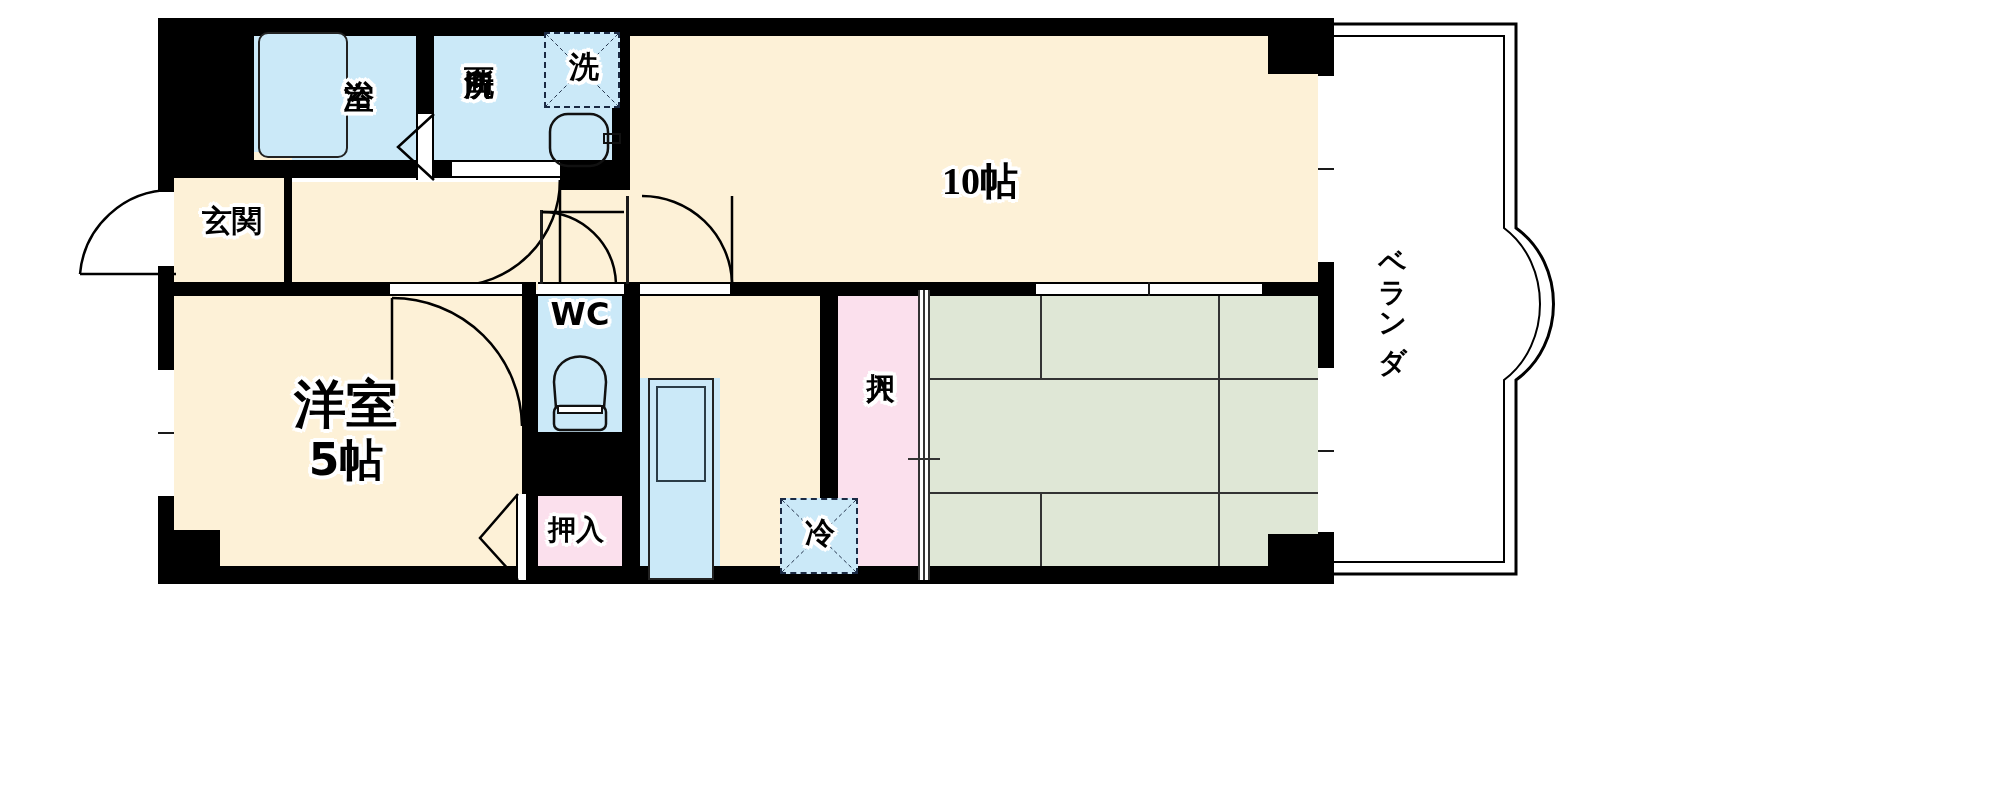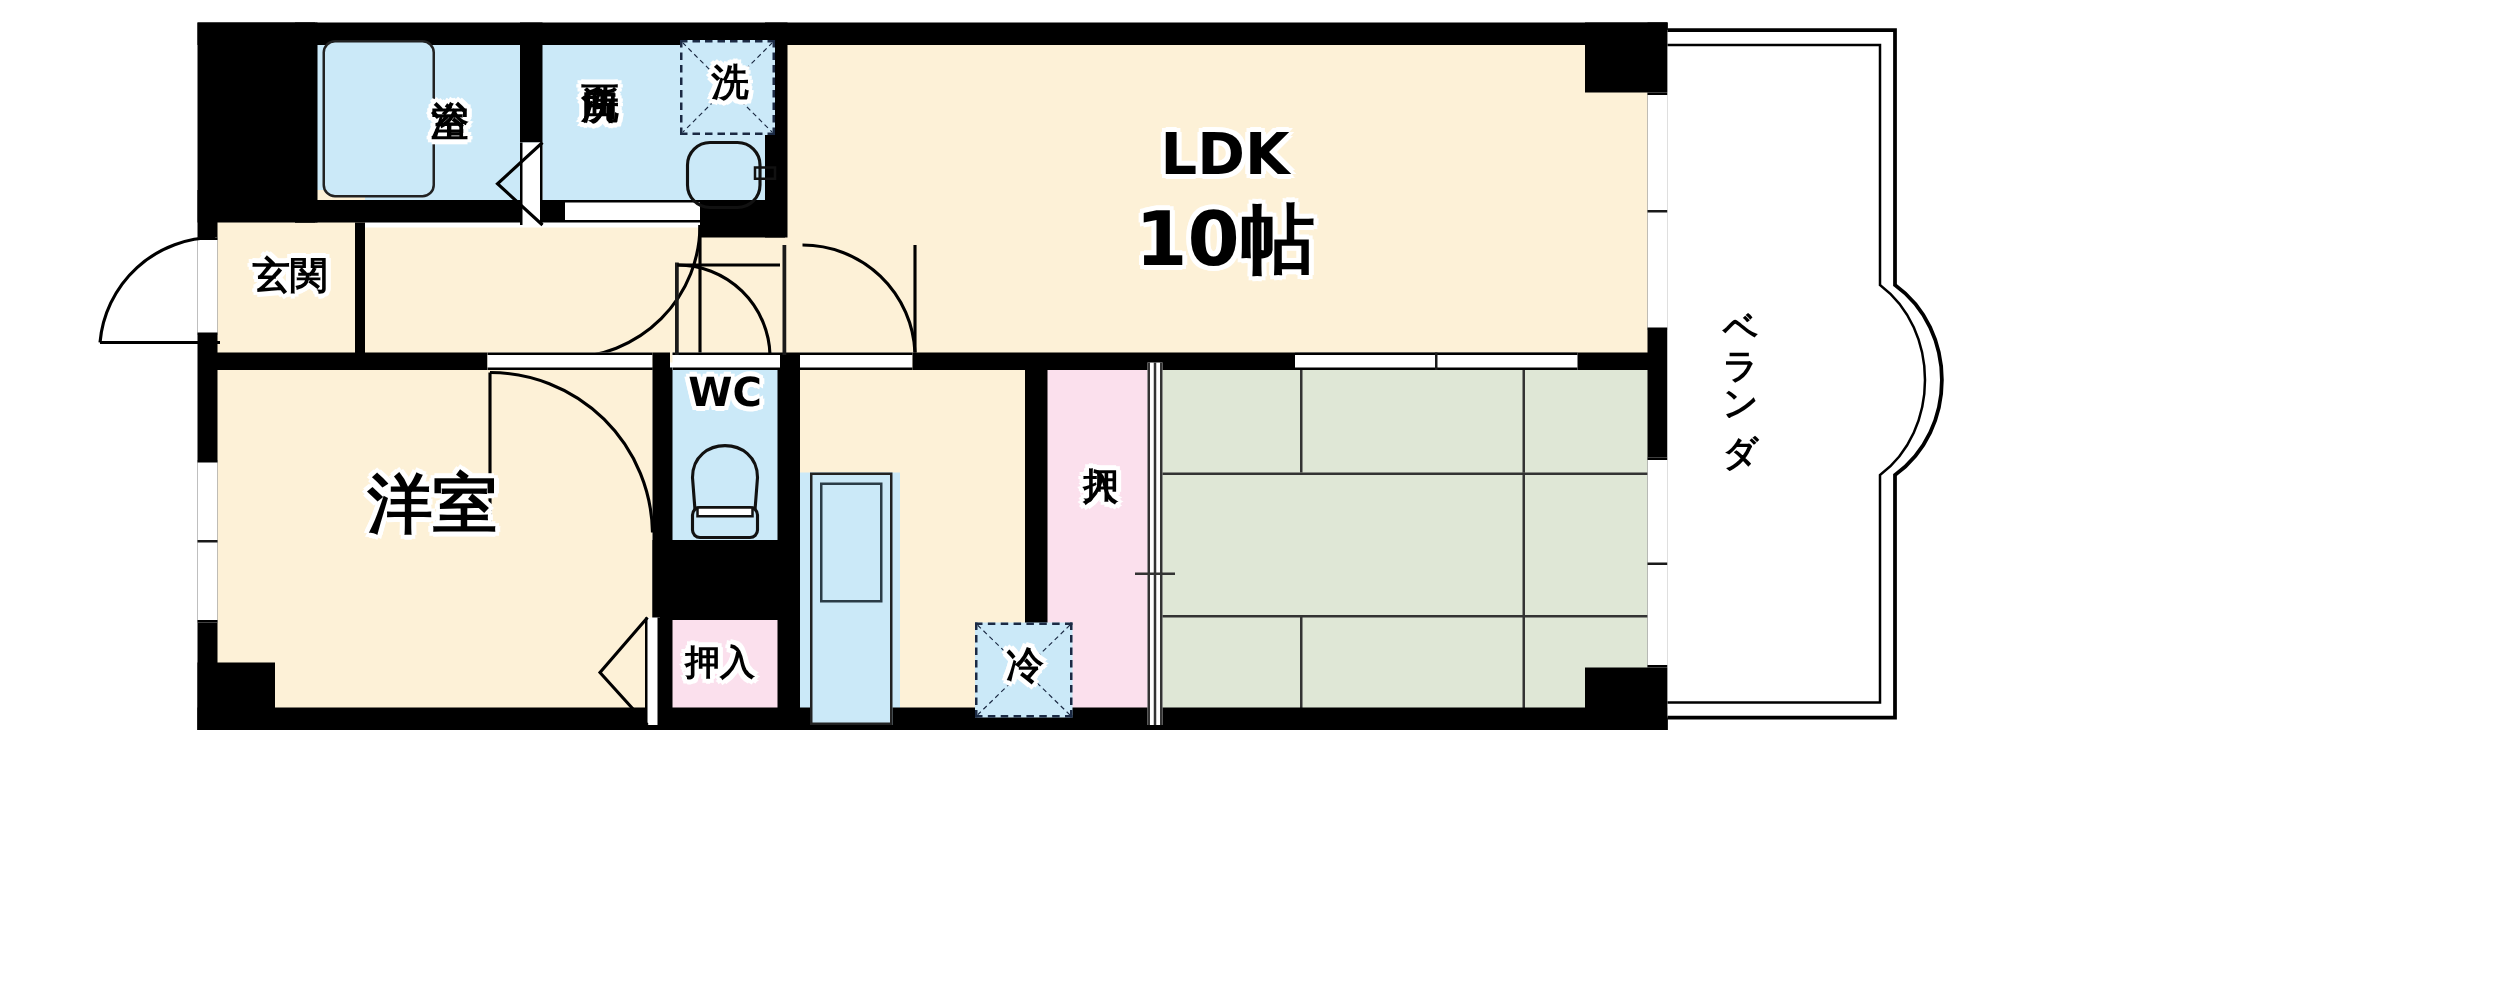--- a/index.html
+++ b/index.html
@@ -195,25 +195,25 @@
   <div style="position:absolute;left:648px;top:378px;width:66px;height:202px;background:#cbe9f8;border:2px solid #222;box-sizing:border-box;"></div>
   <div style="position:absolute;left:656px;top:386px;width:50px;height:96px;background:#cbe9f8;border:2px solid #2b3c47;box-sizing:border-box;"></div>
 
   <div class="dashbox" style="left:780px;top:498px;width:78px;height:76px;background:#cbe9f8;">
     <svg viewBox="0 0 78 76" preserveAspectRatio="none">
       <line x1="0" y1="0" x2="78" y2="76" stroke="#1b2a44" stroke-width="1" stroke-dasharray="4,3"></line>
       <line x1="78" y1="0" x2="0" y2="76" stroke="#1b2a44" stroke-width="1" stroke-dasharray="4,3"></line>
     </svg>
   </div>
 
-  <div class="lbl" style="left:900px;top:100px;width:160px;font-size:46px;">LDK</div>
-  <div class="lbl" style="left:900px;top:162px;width:160px;font-size:60px;">10帖</div>
+  <div class="lbl" style="left:900px;top:162px;width:160px;font-size:38px;font-family:Liberation Serif, serif;">10帖</div>
 
 
   <div class="lbl" style="left:262px;top:378px;width:168px;font-size:52px;">洋室</div>
+  <div class="lbl" style="left:262px;top:438px;width:168px;font-size:44px;">5帖</div>
 
   <div class="lbl" style="left:176px;top:206px;width:112px;font-size:30px;">玄関</div>
 
   <div class="lbl vert" style="left:340px;top:56px;width:34px;font-size:30px;">浴室</div>
 
   <div class="lbl vert" style="left:460px;top:44px;width:34px;font-size:30px;">洗面所</div>
 
   <div class="lbl" style="left:540px;top:298px;width:80px;font-size:32px;">WC</div>
 
   <div class="lbl vert" style="left:537px;top:516px;width:78px;font-size:28px;writing-mode:horizontal-tb;">押入</div>

